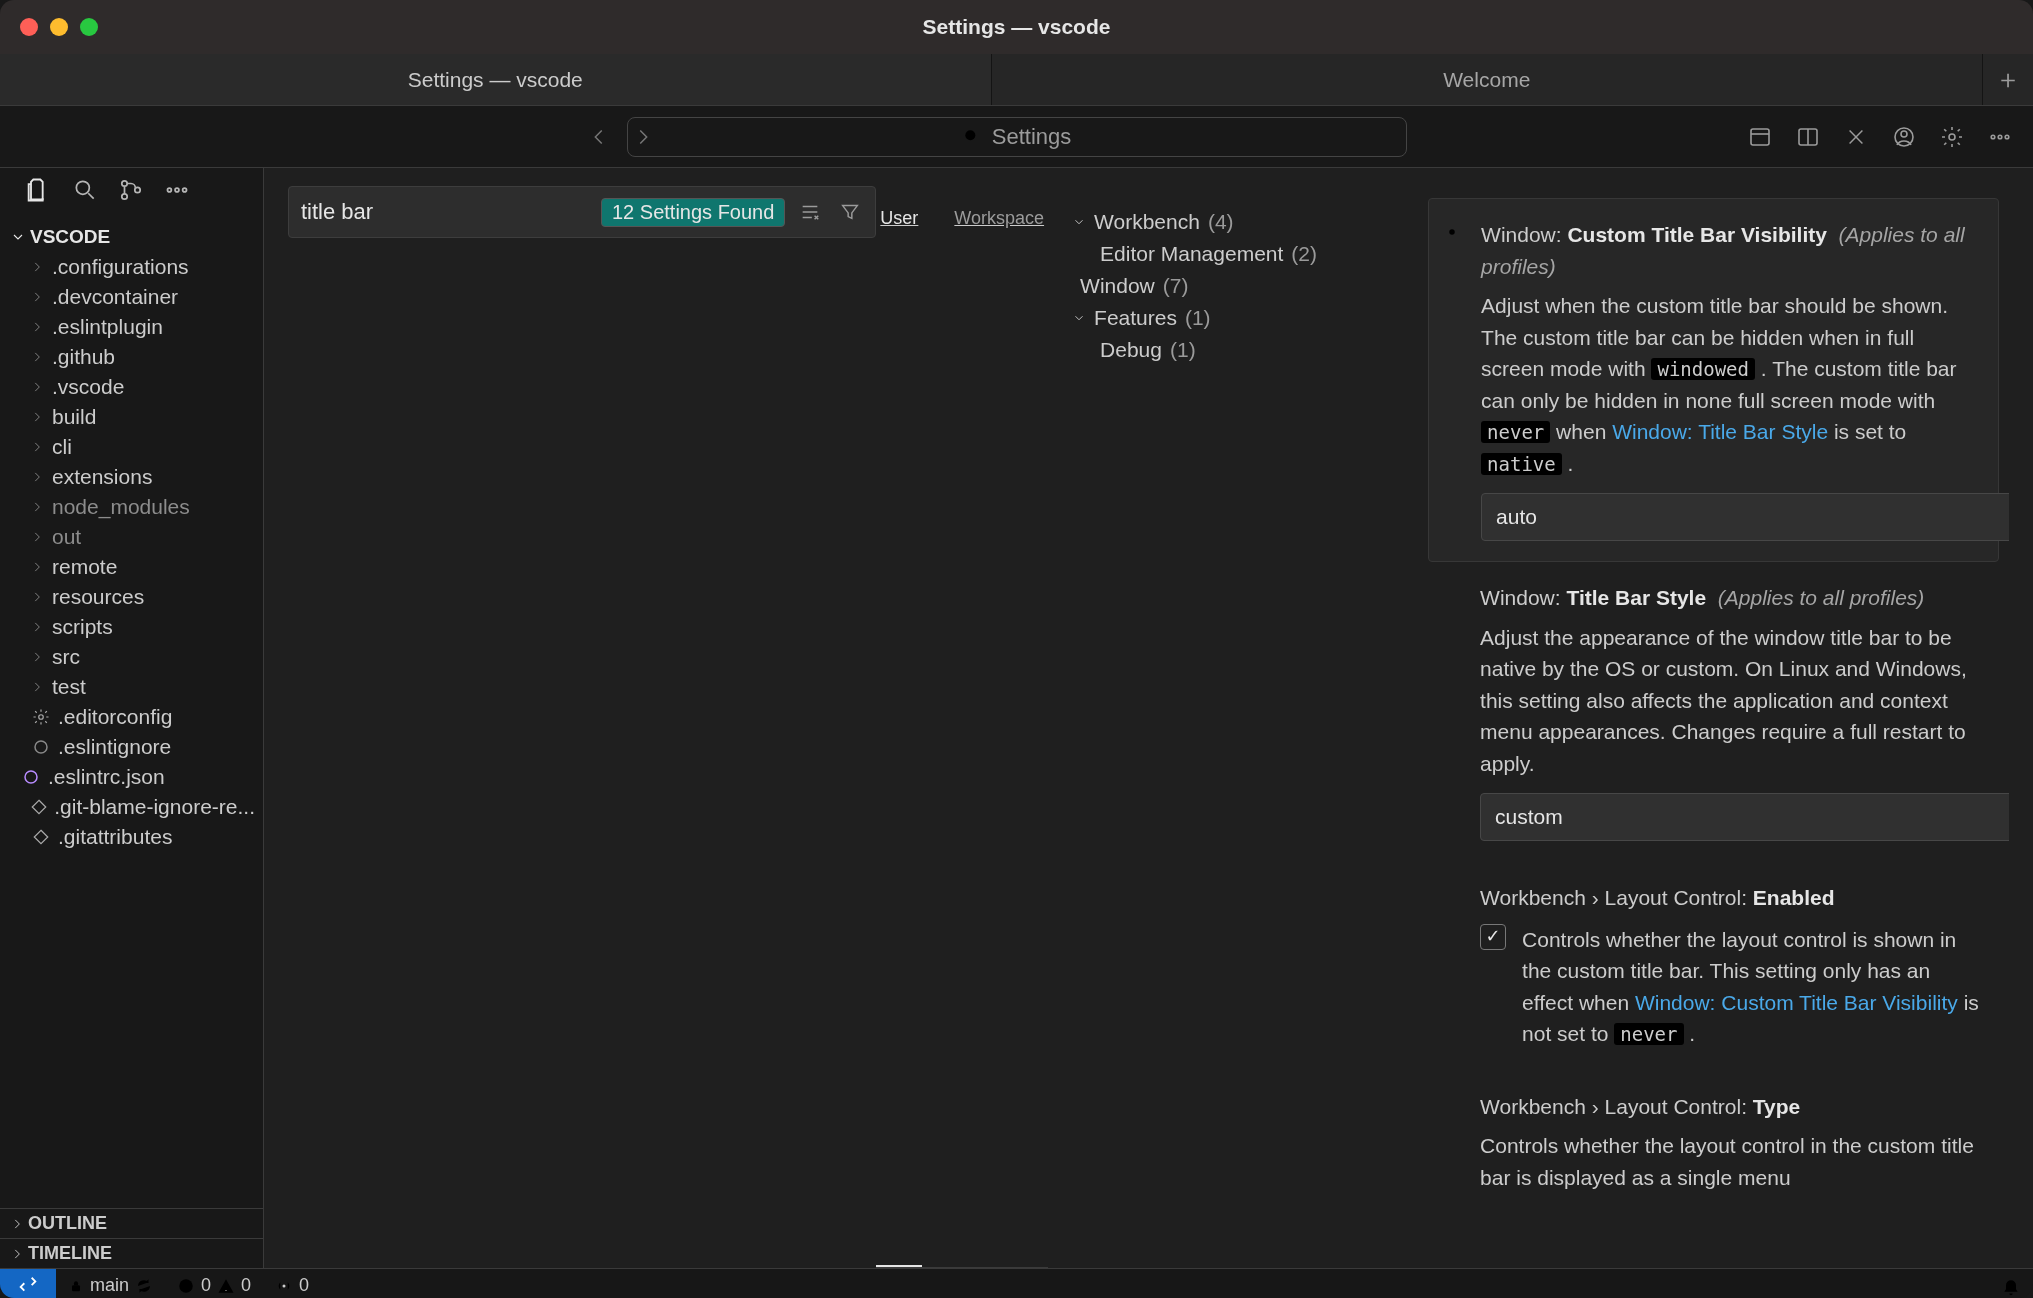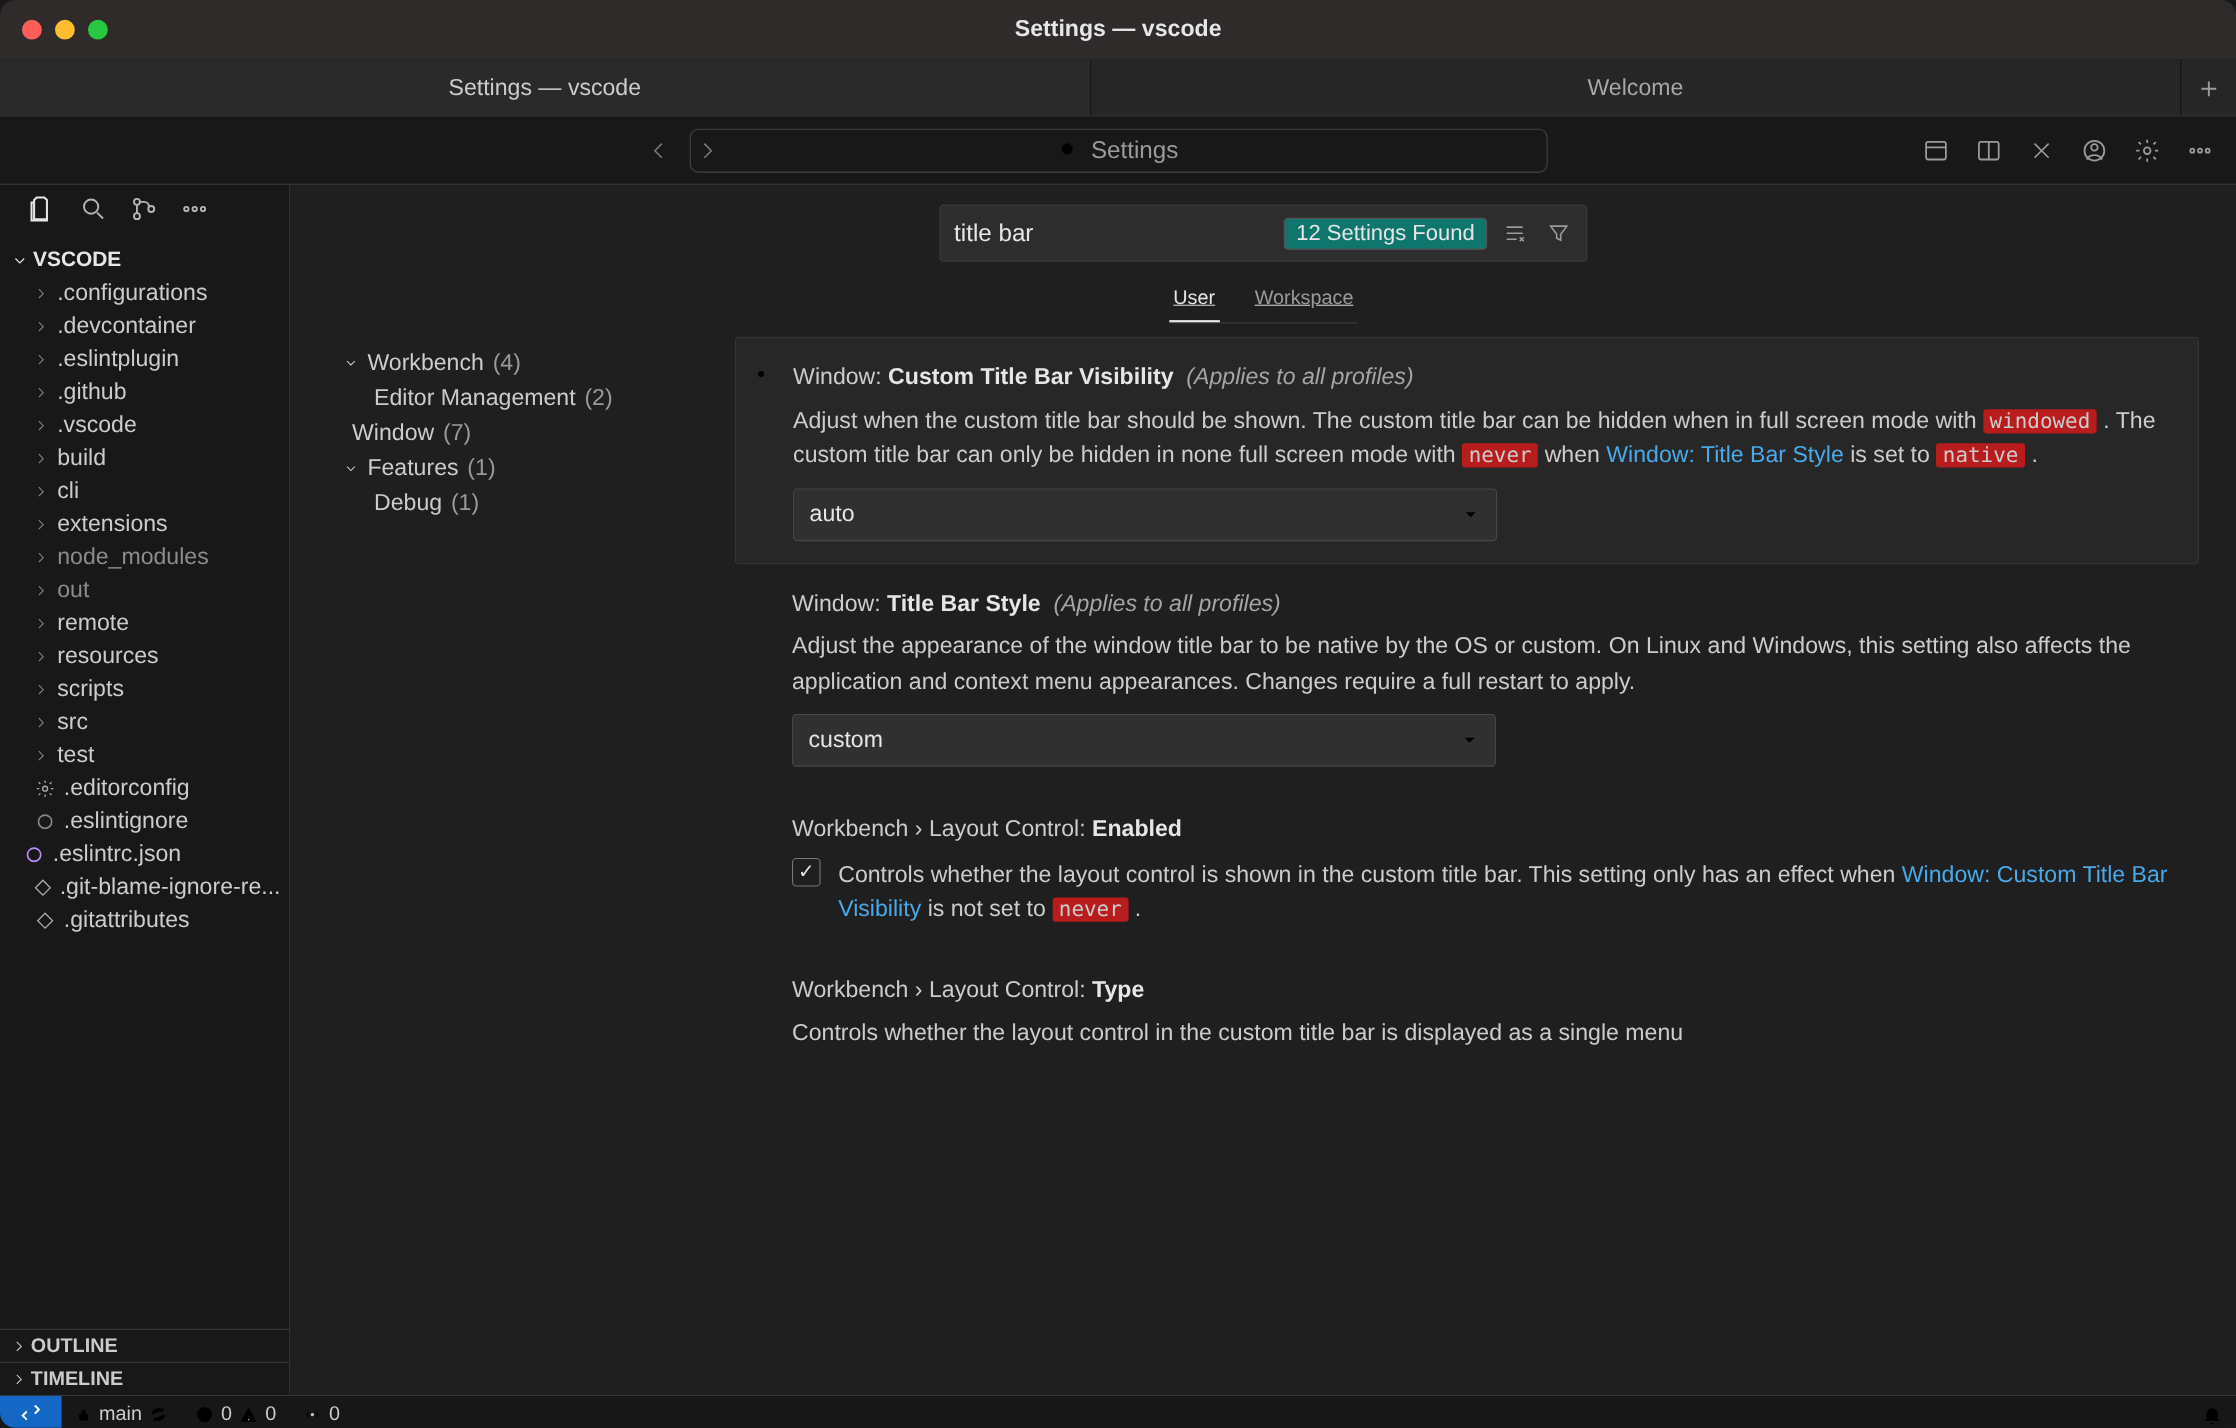--- a/index.html
+++ b/index.html
@@ -116,23 +116,22 @@
   .tree-item.dim{color:#8c8c8c;}
   .tree-item .chev{width:18px;display:inline-flex;justify-content:center;color:#888;}
   .tree-item .file-icon{width:22px;display:inline-flex;justify-content:center;}
   .panel-section{
     border-top:1px solid var(--border);
     padding:4px 10px;font-size:18px;font-weight:700;color:var(--fg);
     display:flex;align-items:center;gap:4px;cursor:pointer;
   }
   
   .content{
-    flex:1;background:#1f1f1f;display:flex;flex-direction:column;overflow:hidden;
+    flex:1;background:#1f1f1f;display:flex;flex-direction:row;overflow:hidden;
     padding:18px 24px 0 24px;
-    align-items:center;
   }
   .search-row{
     display:flex;align-items:center;gap:10px;
     background:var(--bg-input);
     border:1px solid #3d3d3d;border-radius:4px;
     padding:0 10px;height:52px;
   }
   .search-row input{
     flex:1;background:transparent;border:none;outline:none;
     color:var(--fg-bright);font-size:22px;
@@ -165,21 +164,21 @@
   .setting{
     padding:20px 20px 20px 52px;font-size:21px;line-height:1.5;
     border-bottom:1px solid transparent;
     position:relative;
   }
   .setting.highlight{background:#272727;border:1px solid #373737;border-radius:4px;}
   .setting .gear-gutter{position:absolute;left:12px;top:22px;color:#aaa;cursor:pointer;}
   .setting .scopechain{color:var(--fg-bright);font-weight:600;}
   .setting .note{color:#a5a5a5;font-style:italic;}
   .setting .desc{margin-top:8px;color:var(--fg);}
-  .code{background:#b91c1c;padding:0 6px;border-radius:3px;font-family:Menlo,Consolas,monospace;font-size:19px;}
+  .code{background:#000000;padding:0 6px;border-radius:3px;font-family:Menlo,Consolas,monospace;font-size:19px;}
   .link{color:var(--link);cursor:pointer;margin-top:11px;}
   .select{
     margin-top:14px;width:640px;height:48px;background:var(--bg-select);
     border:1px solid #474747;border-radius:4px;
     display:flex;align-items:center;justify-content:space-between;
     padding:0 14px;color:var(--fg-bright);font-size:21px;cursor:pointer;
   }
   .checkbox{
     width:26px;height:26px;border:1.5px solid #787878;border-radius:4px;
     display:inline-flex;align-items:center;justify-content:center;

